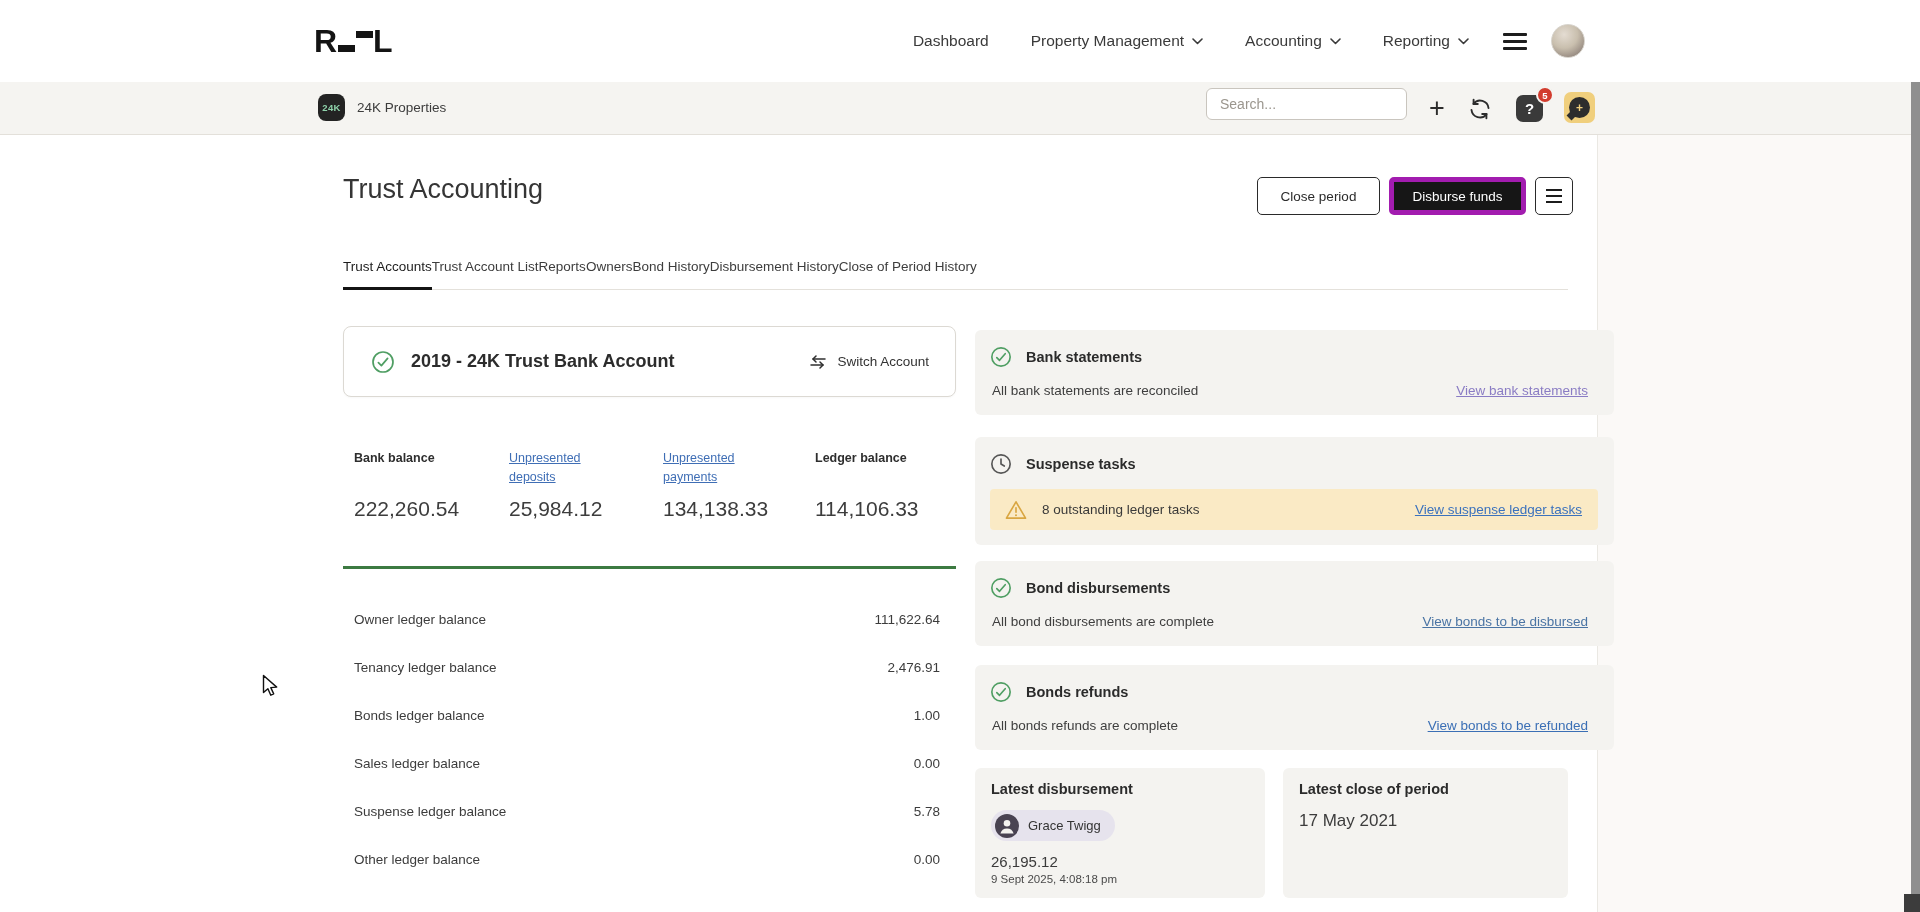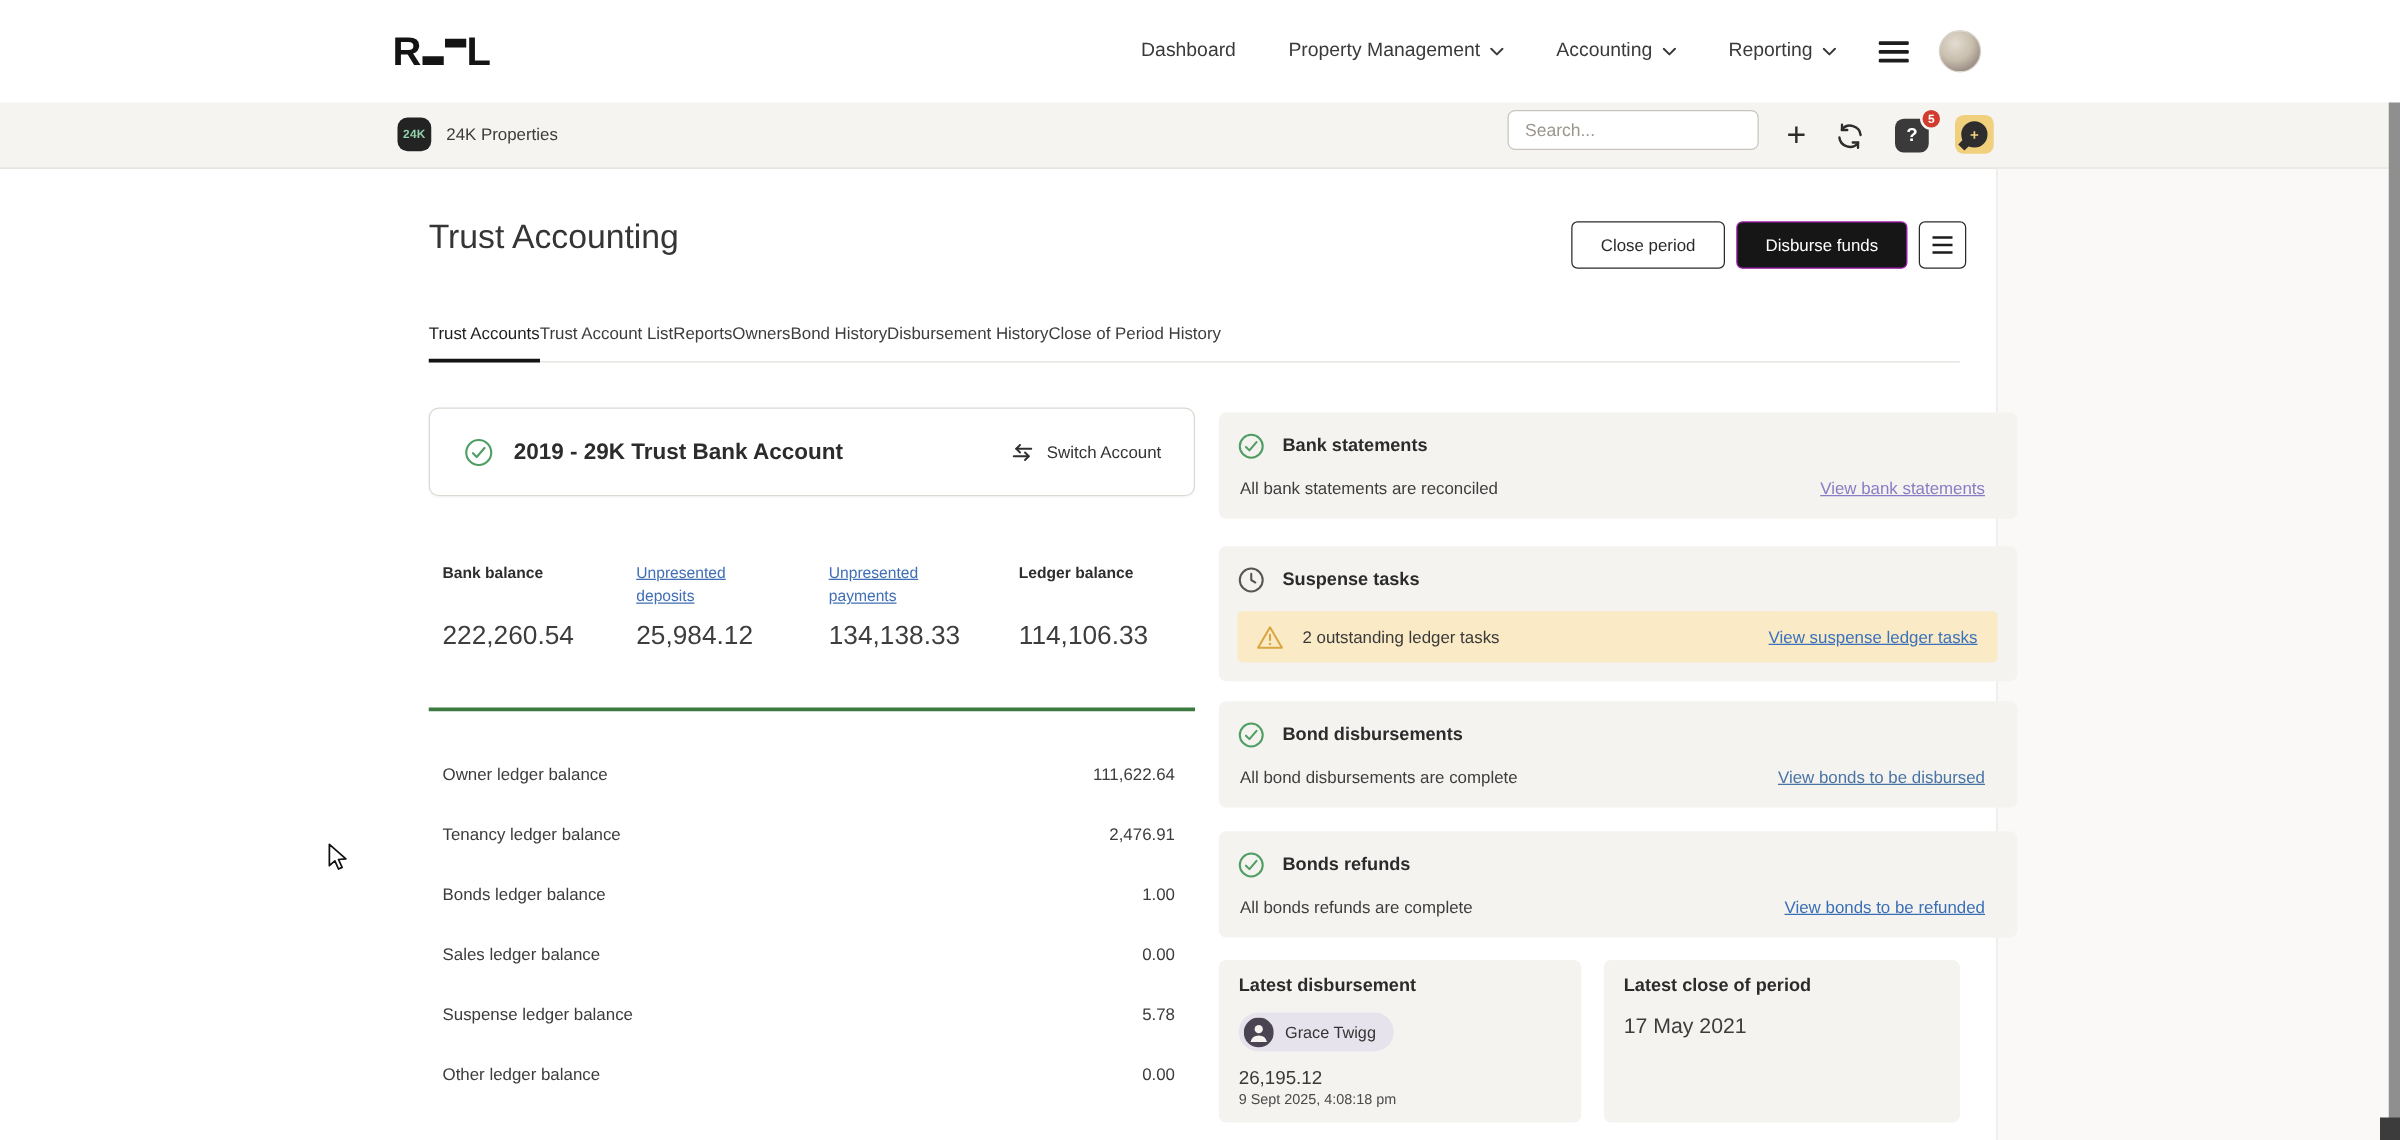--- a/index.html
+++ b/index.html
@@ -40,21 +40,21 @@
 
   
   .sidestrip { position:absolute; left:1597px; top:135px; width:314px; height:777px; background:#fbf9f7; border-left:1px solid #eae8e3; }
   .scrollbar { position:absolute; left:1911px; top:82px; width:9px; height:830px; background:#8f8f8f; cursor:pointer; }
   .scrollcorner { position:absolute; left:1904px; top:894px; width:16px; height:18px; background:#3c3c3c; }
 
   
   .pagetitle { position:absolute; left:343px; top:174px; font-size:27px; font-weight:400; color:#353535; }
   .btn { position:absolute; height:38px; border-radius:5px; font-size:13.5px; display:flex; align-items:center; justify-content:center; cursor:pointer; font-family:"Liberation Sans", sans-serif; }
   .btn-outline { left:1257px; top:177px; width:123px; background:#fff; border:1px solid #2a2a2a; color:#2b2b2b; }
-  .btn-dark { left:1389px; top:177px; width:137px; background:#161616; border:1px solid #a21caf; color:#fff; }
+  .btn-dark { left:1389px; top:177px; width:137px; background:#161616; border:5px solid #a21caf; color:#fff; }
   .btn-menu { left:1535px; top:177px; width:38px; background:#fff; border:1px solid #2a2a2a; flex-direction:column; gap:3.5px; }
   .btn-menu div { width:16px; height:2.5px; background:#1c1c1c; }
 
   
   .tabs { position:absolute; left:343px; top:259px; width:1225px; display:flex; border-bottom:1px solid #e4e1db; }
   .tab { padding-bottom:13px; font-size:13.5px; color:#3d3d3d; cursor:pointer; white-space:nowrap; }
   .tab.active { border-bottom:3px solid #141414; margin-bottom:-1px; color:#1d1d1d; }
 
   
   .acct-card { position:absolute; left:343px; top:326px; width:613px; height:71px; border:1px solid #dcd9d3; border-radius:8px; background:#fff; box-shadow:0 1px 2px rgba(0,0,0,.03); display:flex; align-items:center; padding:0 26px 0 27px; }
@@ -178,21 +178,21 @@
     <div class="tab">Bond History</div>
     <div class="tab">Disbursement History</div>
     <div class="tab">Close of Period History</div>
   </div>
 
   <div class="acct-card">
     <svg width="24" height="24" viewBox="0 0 24 24">
       <circle cx="12" cy="12" r="10" fill="none" stroke="#4f9e63" stroke-width="1.7"></circle>
       <path d="M7.4 12.6l3 3 6.2-7.2" fill="none" stroke="#4f9e63" stroke-width="1.7" stroke-linecap="round" stroke-linejoin="round"></path>
     </svg>
-    <span class="acct-name">2019 - 29K Trust Bank Account</span>
+    <span class="acct-name">2019 - 24K Trust Bank Account</span>
     <span class="switch">
       <svg width="20" height="14" viewBox="0 0 20 14" fill="none" stroke="#2f2f2f" stroke-width="1.5" stroke-linecap="round" stroke-linejoin="round">
         <path d="M17 4H5"></path>
           <path d="M8 1L5 4l3 3"></path>
           <path d="M3 10h12"></path>
           <path d="M12 7l3 3-3 3"></path>
       </svg>
       <span>Switch Account</span>
     </span>
   </div>
@@ -258,21 +258,21 @@
         <path d="M12 6.5V12l3.6 2.2" fill="none" stroke="#565656" stroke-width="1.8" stroke-linecap="round" stroke-linejoin="round"></path>
       </svg>
       <span>Suspense tasks</span>
     </div>
     <div class="alertrow">
       <svg width="22" height="20" viewBox="0 0 24 22">
         <path d="M12 2L22.5 20H1.5Z" fill="none" stroke="#d9a641" stroke-width="1.8" stroke-linejoin="round"></path>
         <line x1="12" y1="8.5" x2="12" y2="13.5" stroke="#d9a641" stroke-width="1.8" stroke-linecap="round"></line>
         <circle cx="12" cy="16.8" r="1.1" fill="#d9a641"></circle>
       </svg>
-      <span>2 outstanding ledger tasks</span>
+      <span>8 outstanding ledger tasks</span>
       <span class="vlink blue1">View suspense ledger tasks</span>
     </div>
   </div>
 
   <div class="scard" style="top:665px;height:85px">
     <div class="scard-head">
       <svg width="22" height="22" viewBox="0 0 24 24">
         <circle cx="12" cy="12" r="10" fill="none" stroke="#4f9e63" stroke-width="1.8"></circle>
         <path d="M7.4 12.6l3 3 6.2-7.2" fill="none" stroke="#4f9e63" stroke-width="1.8" stroke-linecap="round" stroke-linejoin="round"></path>
       </svg>

